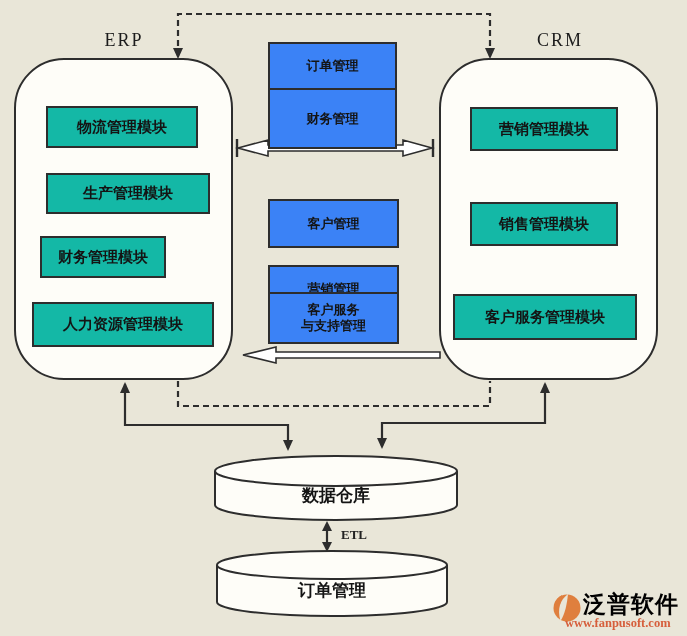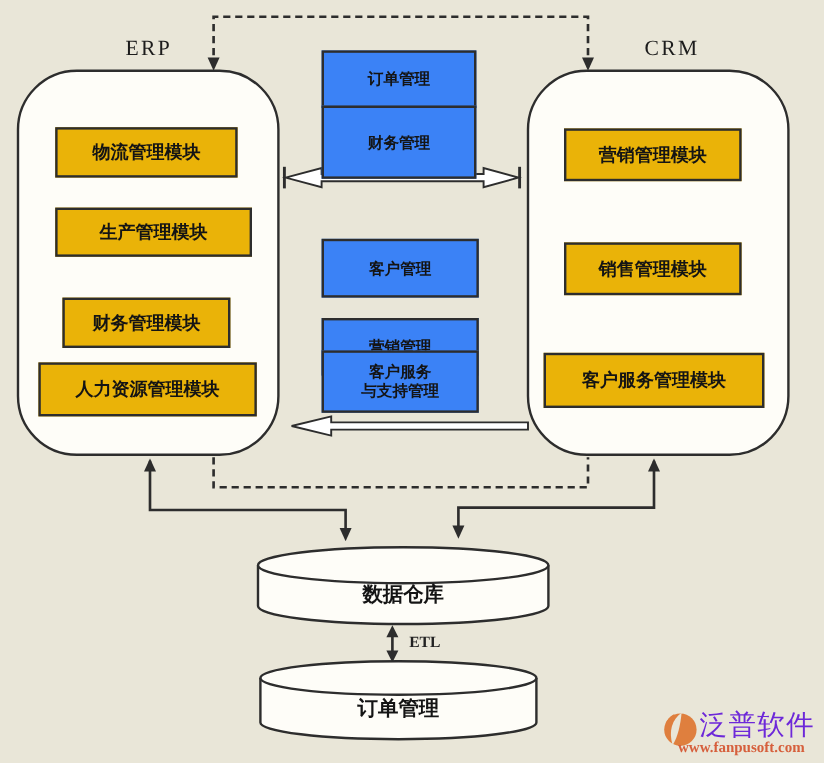--- a/index.html
+++ b/index.html
@@ -1,45 +1,45 @@
 <!DOCTYPE html>
 <html><head>
 <meta charset="utf-8">
 <style>
   html,body{margin:0;padding:0;}
   body{font-family:"Liberation Sans",sans-serif;}
   #stage{position:relative;width:687px;height:636px;background:#e9e6d8;overflow:hidden;}
   .abs{position:absolute;box-sizing:border-box;}
   .syslabel{font-family:"Liberation Serif",serif;font-size:18px;letter-spacing:2px;color:#1c1c1c;text-align:center;z-index:10;}
   .sysrect{border:2px solid #2d2d2d;border-radius:50px;background:#fefdf8;z-index:1;}
-  .modbox{border:2px solid #2d2d2d;background:#eab308;color:#141414;font-weight:bold;font-size:15px;
+  .modbox{border:2px solid #2d2d2d;background:#14b8a6;color:#141414;font-weight:bold;font-size:15px;
           display:flex;align-items:center;justify-content:center;text-align:center;z-index:10;}
   .cell{border:2px solid #2d2d2d;background:#3b82f6;color:#141414;font-weight:bold;font-size:13px;
         display:flex;flex-direction:column;align-items:center;justify-content:center;text-align:center;line-height:1.2;z-index:10;}
   .cyl-label{color:#141414;font-weight:bold;font-size:17px;text-align:center;z-index:10;}
   .etl-label{font-family:"Liberation Serif",serif;font-size:13px;font-weight:bold;color:#222;z-index:10;}
   svg.overlay{position:absolute;left:0;top:0;z-index:5;}
   .logo{z-index:10;}
-  .logo-name{position:absolute;left:31px;top:-2px;font-size:23px;font-weight:normal;color:#6d28d9;letter-spacing:1px;white-space:nowrap;}
+  .logo-name{position:absolute;left:31px;top:-2px;font-size:23px;font-weight:bold;color:#000000;letter-spacing:1px;white-space:nowrap;}
   .logo-url{position:absolute;left:13px;top:25px;font-family:"Liberation Serif",serif;font-size:12.5px;font-weight:bold;color:#d65f3c;white-space:nowrap;}
 </style>
 </head>
 <body>
 
 <div id="stage">
 
   <div class="abs syslabel" style="left:92px;top:30px;width:64px;">ERP</div>
   <div class="abs syslabel" style="left:528px;top:30px;width:64px;">CRM</div>
 
   <div class="abs sysrect" style="left:14px;top:58px;width:219px;height:322px;"></div>
   <div class="abs sysrect" style="left:439px;top:58px;width:219px;height:322px;"></div>
 
   <div class="abs modbox" style="left:46px;top:106px;width:152px;height:42px;">物流管理模块</div>
   <div class="abs modbox" style="left:46px;top:173px;width:164px;height:41px;">生产管理模块</div>
-  <div class="abs modbox" style="left:52px;top:236px;width:140px;height:42px;margin-top:12px;">财务管理模块</div>
+  <div class="abs modbox" style="left:40px;top:236px;width:126px;height:42px;">财务管理模块</div>
   <div class="abs modbox" style="left:32px;top:302px;width:182px;height:45px;">人力资源管理模块</div>
 
   <div class="abs modbox" style="left:470px;top:107px;width:148px;height:44px;">营销管理模块</div>
   <div class="abs modbox" style="left:453px;top:294px;width:184px;height:46px;">客户服务管理模块</div>
   <div class="abs modbox" style="left:470px;top:202px;width:148px;height:44px;">销售管理模块</div>
 
   <div class="abs cell" style="left:268px;top:42px;width:129px;height:48px;">订单管理</div>
   <div class="abs cell" style="left:268px;top:88px;width:129px;height:61px;">财务管理</div>
 
   <div class="abs cell" style="left:268px;top:199px;width:131px;height:49px;">客户管理</div>

